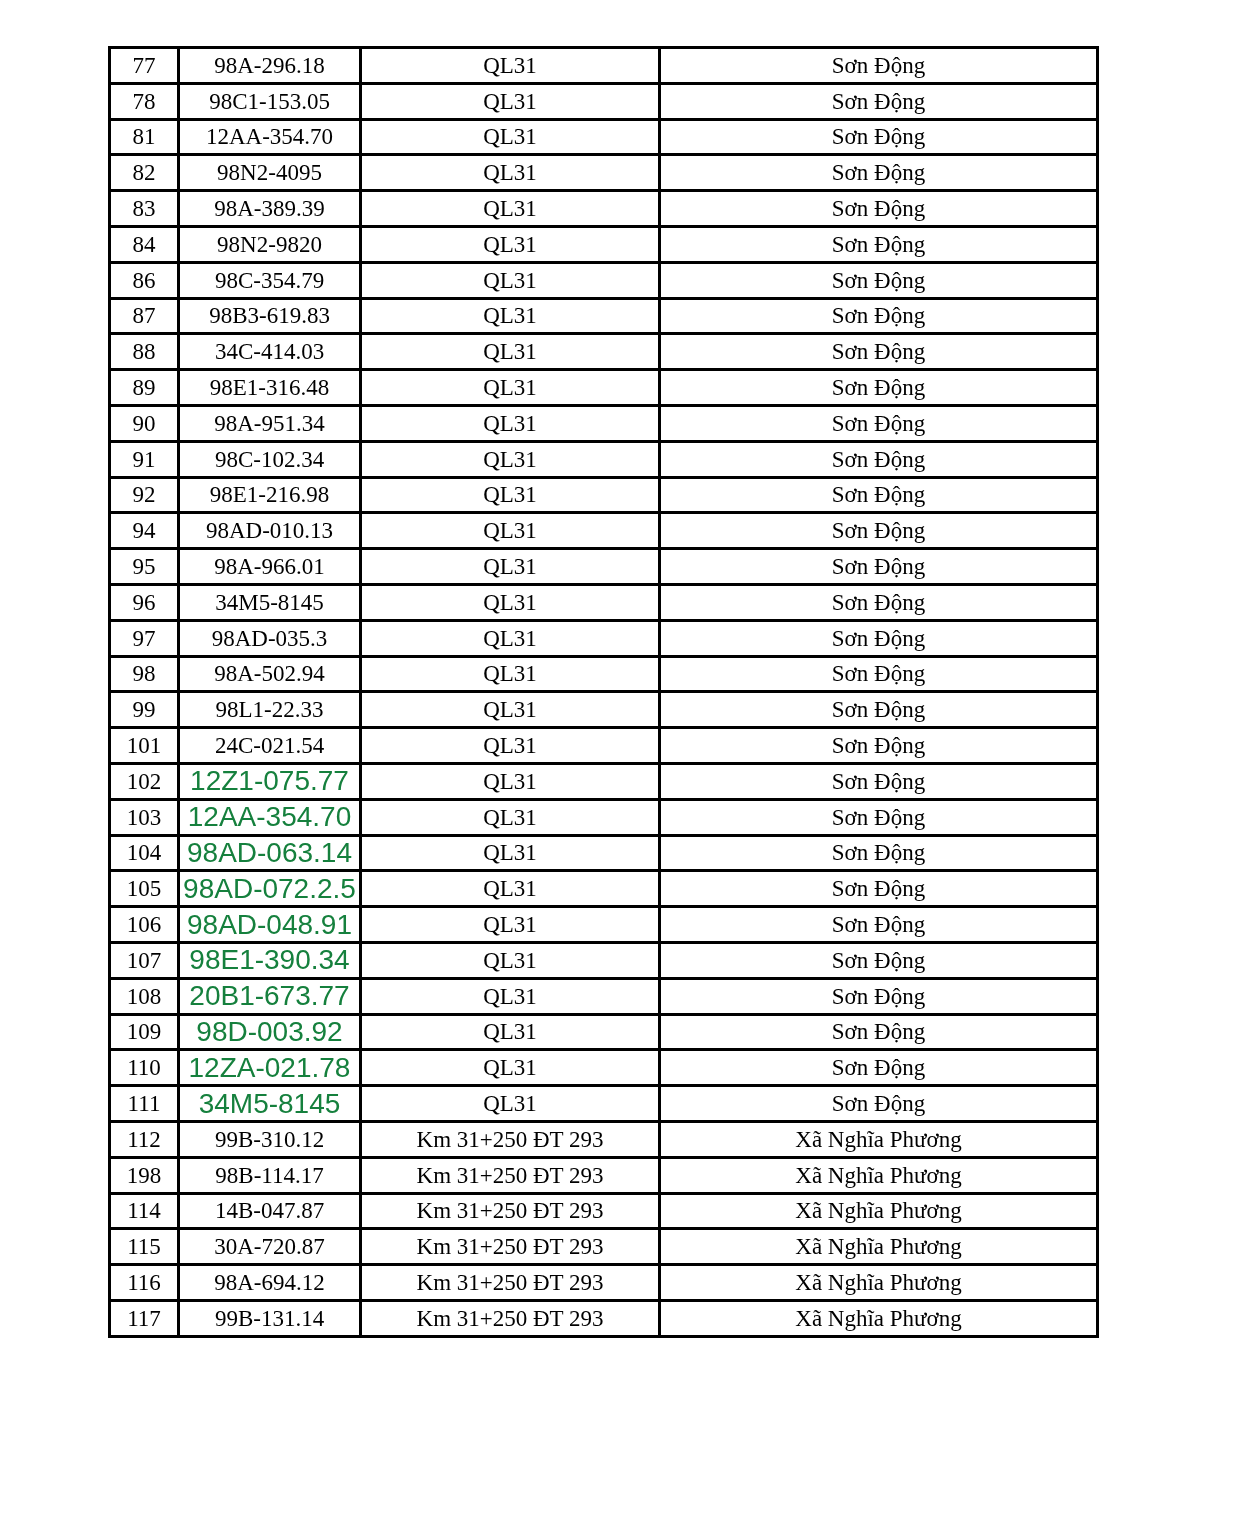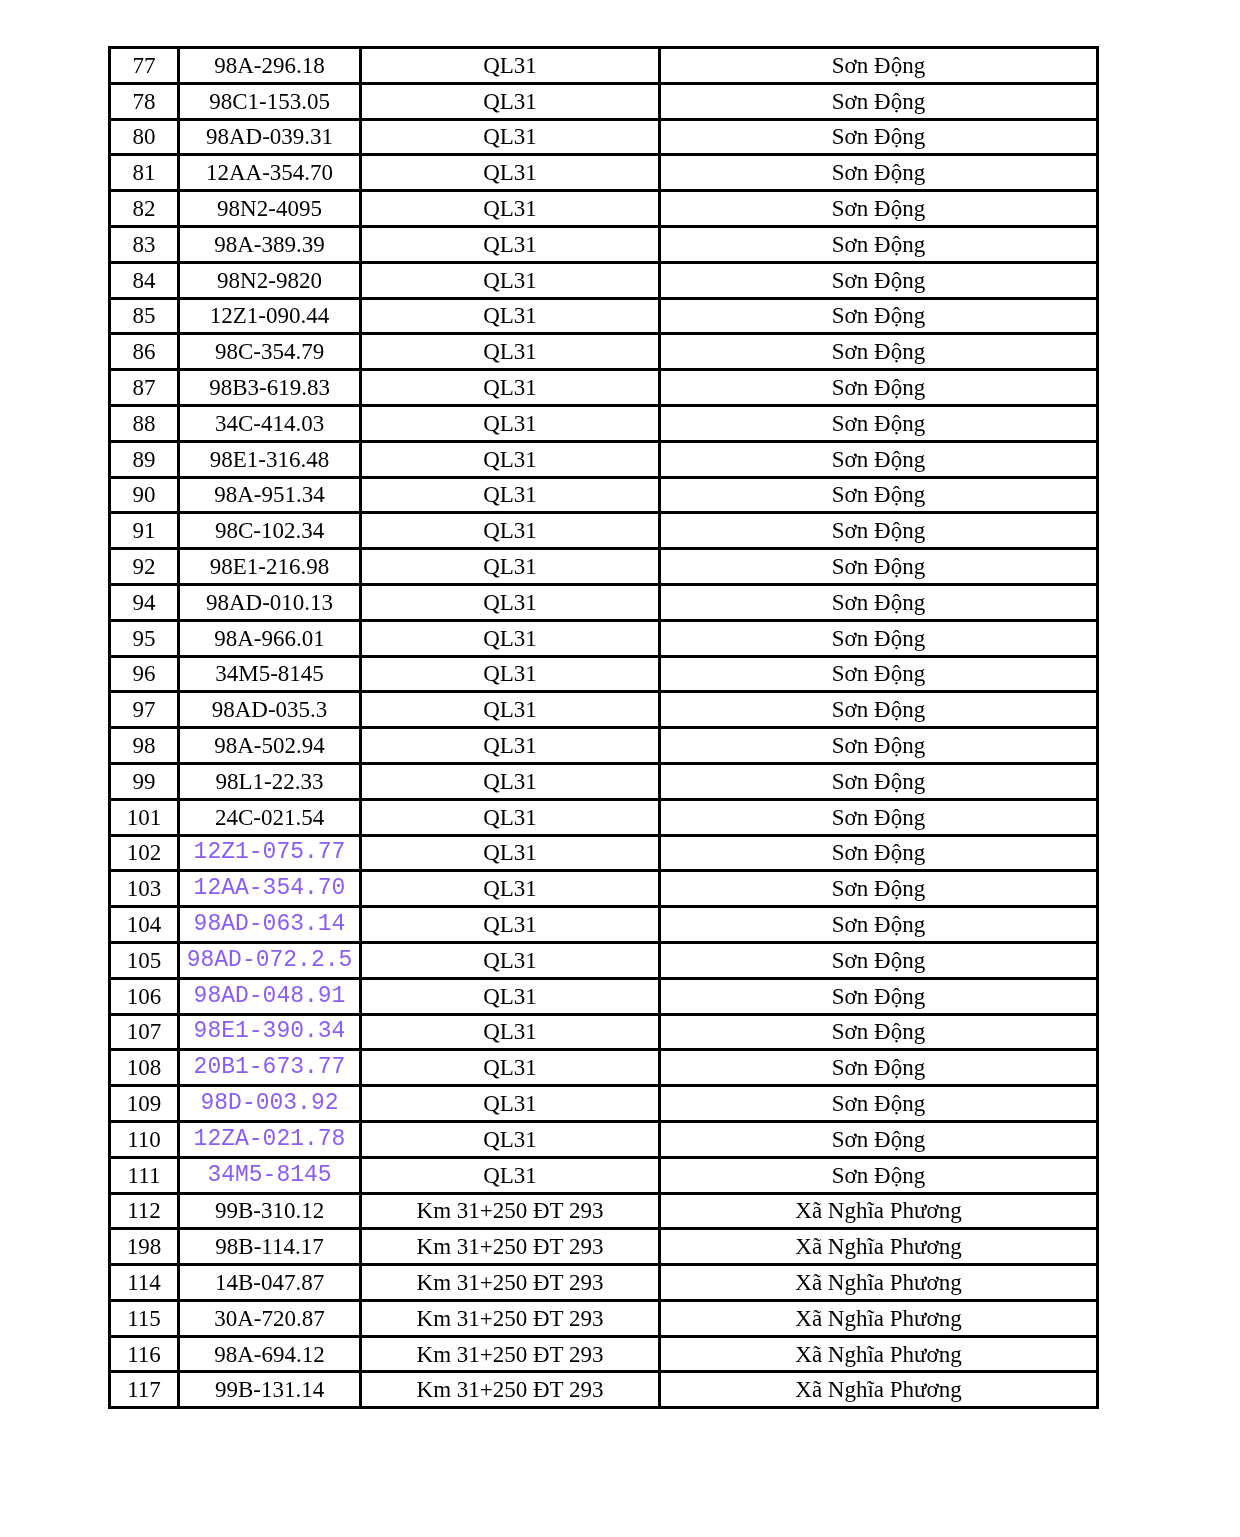--- a/index.html
+++ b/index.html
@@ -34,23 +34,23 @@
     line-height: 1;
     color: #000000;
     white-space: nowrap;
     overflow: hidden;
   }
   col.c1 { width: 69px; }
   col.c2 { width: 182px; }
   col.c3 { width: 299px; }
   col.c4 { width: 438px; }
   tr.navy td.c-plate {
-    color: #8b5cf6;
-    font-family: Liberation Mono, monospace;
-    font-size: 23px;
+    color: #15803d;
+    font-family: Liberation Sans, sans-serif;
+    font-size: 28px;
   }
 </style>
 </head>
 <body>
 
 <div class="page">
   <table class="doc-table">
     <colgroup>
       <col class="c1">
       <col class="c2">
@@ -64,52 +64,40 @@
     <td class="c-loc">QL31</td>
     <td class="c-area">Sơn Động</td>
   </tr>
         <tr>
     <td class="c-no">78</td>
     <td class="c-plate">98C1-153.05</td>
     <td class="c-loc">QL31</td>
     <td class="c-area">Sơn Động</td>
   </tr>
         <tr>
-    <td class="c-no">80</td>
-    <td class="c-plate">98AD-039.31</td>
-    <td class="c-loc">QL31</td>
-    <td class="c-area">Sơn Động</td>
-  </tr>
-        <tr>
     <td class="c-no">81</td>
     <td class="c-plate">12AA-354.70</td>
     <td class="c-loc">QL31</td>
     <td class="c-area">Sơn Động</td>
   </tr>
         <tr>
     <td class="c-no">82</td>
     <td class="c-plate">98N2-4095</td>
     <td class="c-loc">QL31</td>
     <td class="c-area">Sơn Động</td>
   </tr>
         <tr>
     <td class="c-no">83</td>
     <td class="c-plate">98A-389.39</td>
     <td class="c-loc">QL31</td>
     <td class="c-area">Sơn Động</td>
   </tr>
         <tr>
     <td class="c-no">84</td>
     <td class="c-plate">98N2-9820</td>
-    <td class="c-loc">QL31</td>
-    <td class="c-area">Sơn Động</td>
-  </tr>
-        <tr>
-    <td class="c-no">85</td>
-    <td class="c-plate">12Z1-090.44</td>
     <td class="c-loc">QL31</td>
     <td class="c-area">Sơn Động</td>
   </tr>
         <tr>
     <td class="c-no">86</td>
     <td class="c-plate">98C-354.79</td>
     <td class="c-loc">QL31</td>
     <td class="c-area">Sơn Động</td>
   </tr>
         <tr>

